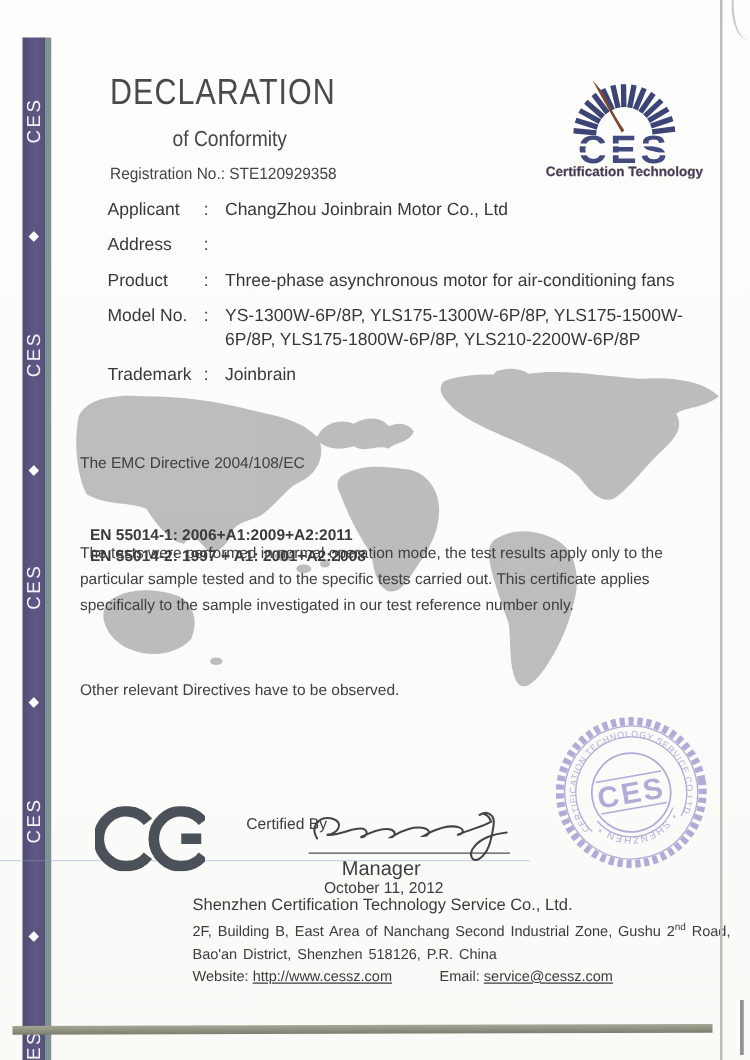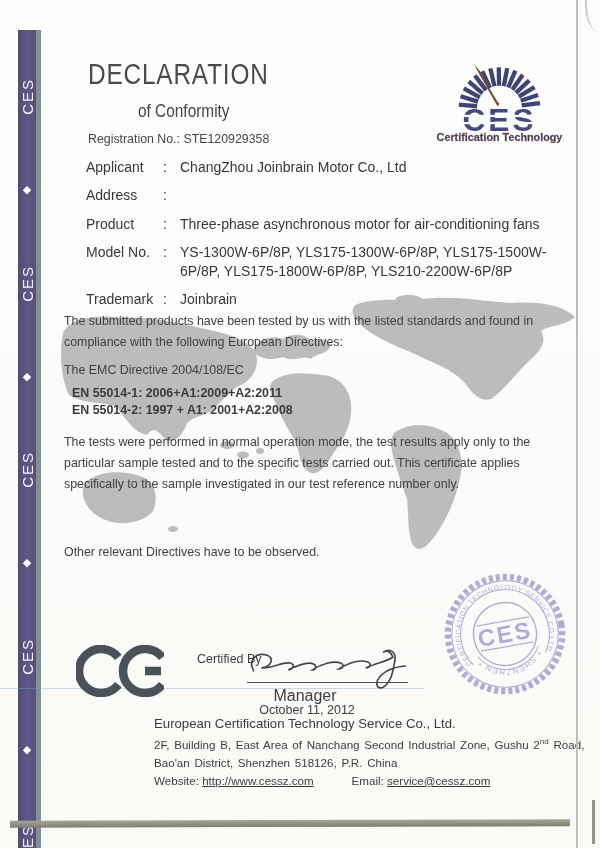--- a/index.html
+++ b/index.html
@@ -34,21 +34,21 @@
   .frow{display:flex;margin-bottom:10px;font-size:14px;font-weight:normal;
     line-height:1.32;color:#38383a;}
   .flabel{flex:0 0 77px;}
   .fcolon{flex:0 0 17px;}
   .fvalue{flex:1 1 auto;max-width:392px;}
   
   .para{position:absolute;left:64px;width:516px;font-size:12.4px;line-height:1.7;
     color:#404043;z-index:2;}
   .bold{font-weight:normal;}
   .standards{position:absolute;left:72px;font-size:12.4px;line-height:1.4;
-    font-weight:bold;color:#3b3b3e;z-index:2;}
+    font-weight:bold;color:#3b3b3e;z-index:2;margin-top:35px;}
   
   .map{position:absolute;left:55px;top:293px;z-index:1;}
   
   .ce-mark{position:absolute;left:76px;top:645px;z-index:2;}
   .certified-label{position:absolute;left:197px;top:652px;font-size:12.5px;z-index:2;}
   .sig{position:absolute;left:246px;top:636px;z-index:3;}
   .sig-line{position:absolute;left:247px;top:682px;width:161px;
     border-top:1.5px solid #4c4c4e;z-index:2;}
   .signer-title{position:absolute;left:244px;top:687px;width:122px;text-align:center;
     font-size:16px;z-index:2;}
@@ -148,21 +148,20 @@
       <span class="fcolon">:</span>
       <span class="fvalue">YS-1300W-6P/8P, YLS175-1300W-6P/8P, YLS175-1500W-6P/8P, YLS175-1800W-6P/8P, YLS210-2200W-6P/8P</span>
     </div>
     <div class="frow">
       <span class="flabel">Trademark</span>
       <span class="fcolon">:</span>
       <span class="fvalue">Joinbrain</span>
     </div>
   </div>
 
-  <div class="para" style="top:311px">The submitted products have been tested by us with the listed standards and found in compliance with the following European Directives:</div>
   <div class="para bold" style="top:360px">The EMC Directive 2004/108/EC</div>
   <div class="standards" style="top:385px">
     <div>EN 55014-1: 2006+A1:2009+A2:2011</div>
     <div>EN 55014-2: 1997 + A1: 2001+A2:2008</div>
   </div>
   <div class="para" style="top:432px">The tests were performed in normal operation mode, the test results apply only to the particular sample tested and to the specific tests carried out. This certificate applies specifically to the sample investigated in our test reference number only.</div>
   <div class="para" style="top:542px">Other relevant Directives have to be observed.</div>
 
   <svg class="ce-mark" width="88" height="52" viewBox="0 0 176 104">
     <g stroke="#4b5158" stroke-width="17" fill="none">
@@ -193,21 +192,21 @@
         <textPath href="#stp" startOffset="50%" text-anchor="middle">CERTIFICATION TECHNOLOGY SERVICE CO.LTD</textPath>
       </text>
       <text font-size="8" letter-spacing="1" fill="#a79cd2" stroke="none">
         <textPath href="#stb" startOffset="50%" text-anchor="middle">* SHENZHEN *</textPath>
       </text>
       <text x="65" y="73.5" font-size="24" font-weight="bold" letter-spacing="2" text-anchor="middle" fill="#a79cd2" stroke="none">CES</text>
     </g>
   </svg>
 
   <div class="footer">
-    <div class="f-company">European Certification Technology Service Co., Ltd.</div>
+    <div class="f-company">Shenzhen Certification Technology Service Co., Ltd.</div>
     <div class="f-line"><span>2F, Building B, East Area of Nanchang Second Industrial Zone, Gushu 2</span><sup>nd</sup><span> Road,</span></div>
     <div class="f-line">Bao'an District, Shenzhen 518126, P.R. China</div>
     <div class="f-links">
       <span>Website:</span>&nbsp;
       <span class="link">http://www.cessz.com</span>
       <span class="gap"></span>
       <span>Email:</span>&nbsp;
       <span class="link">service@cessz.com</span>
     </div>
   </div>

